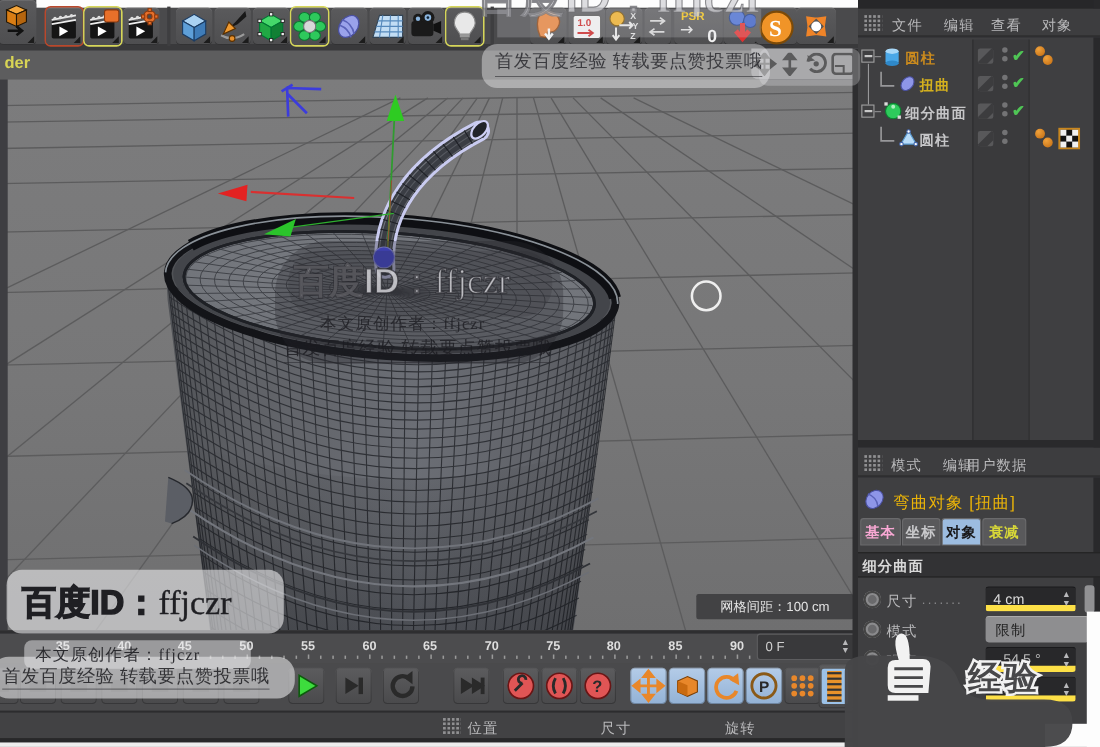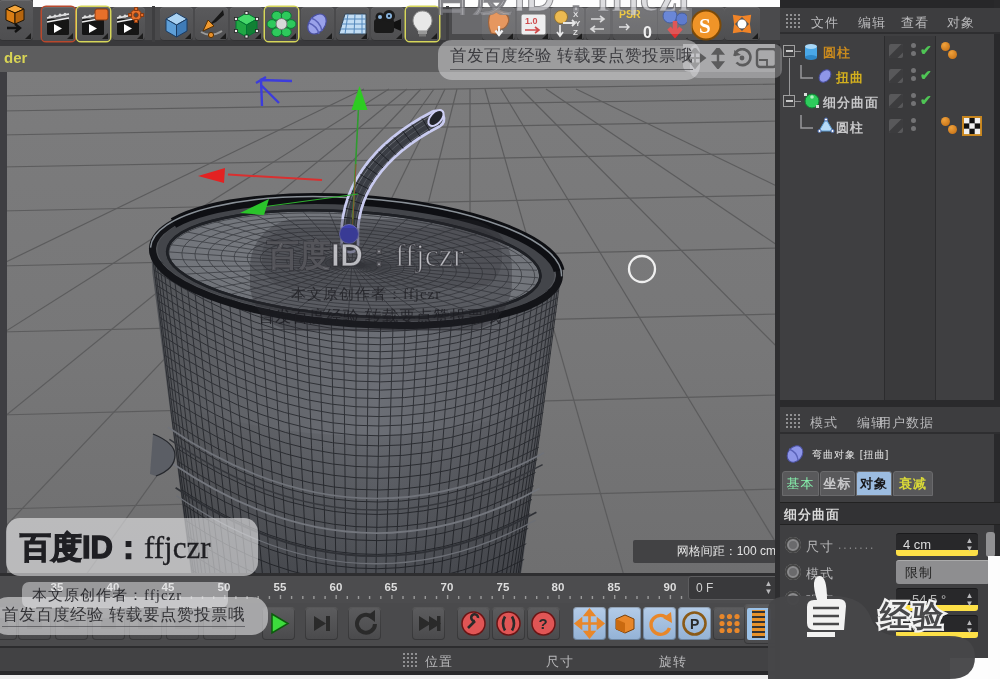--- a/index.html
+++ b/index.html
@@ -496,21 +496,21 @@
       <polygon points="359.5,14 351.5,38 367.5,38" fill="#2ecb22"></polygon>
       <line x1="322" y1="108" x2="228" y2="102.5" stroke="#d93030" stroke-width="2"></line>
       <polygon points="198,104 225,96 224,111" fill="#e32222"></polygon>
       <line x1="262" y1="135" x2="358" y2="122" stroke="#2faf2f" stroke-width="1.2"></line>
       <polygon points="240,141 269,127 264,143" fill="#2bc42b"></polygon>
       <path d="M262,34 L261,8 L292,9 M261,13 L279,31 M256,11 L266,5" stroke="#3c3cdc" stroke-width="2.4" fill="none"></path>
       <circle cx="349" cy="162" r="9.5" fill="#4a4cf0" stroke="#8d90f0" stroke-width="1"></circle>
       <circle cx="642" cy="197" r="13" fill="none" stroke="#efefef" stroke-width="2.3"></circle>
       <rect x="0" y="0" width="7" height="501" fill="#3e3e42"></rect>
     </svg>
-<div class="abs" style="left:633px;top:540px;width:143px;height:23px;background:rgba(62,62,64,.92);border-radius:2px;color:#e4e4e4;font-size:12px;line-height:23px;text-align:right">网格间距：100 cm</div>
+<div class="abs" style="left:633px;top:540px;width:143px;height:23px;background:rgba(62,62,64,.92);border-radius:2px;color:#e4e4e4;font-size:12px;line-height:23px;text-align:center">网格间距：100 cm</div>
 <div class="abs" style="left:0;top:573px;width:780px;height:30px;background:#4c4c4e;border-top:3px solid #2e2e30"></div>
 <svg class="abs" style="left:0;top:575px" width="780" height="28">
       <text x="57" y="16" font-size="11.5" font-weight="bold" fill="#dedede" text-anchor="middle" font-family="Liberation Sans">35</text>
       <text x="113" y="16" font-size="11.5" font-weight="bold" fill="#dedede" text-anchor="middle" font-family="Liberation Sans">40</text>
       <text x="168" y="16" font-size="11.5" font-weight="bold" fill="#dedede" text-anchor="middle" font-family="Liberation Sans">45</text>
       <text x="224" y="16" font-size="11.5" font-weight="bold" fill="#dedede" text-anchor="middle" font-family="Liberation Sans">50</text>
       <text x="280" y="16" font-size="11.5" font-weight="bold" fill="#dedede" text-anchor="middle" font-family="Liberation Sans">55</text>
       <text x="336" y="16" font-size="11.5" font-weight="bold" fill="#dedede" text-anchor="middle" font-family="Liberation Sans">60</text>
       <text x="391" y="16" font-size="11.5" font-weight="bold" fill="#dedede" text-anchor="middle" font-family="Liberation Sans">65</text>
       <text x="447" y="16" font-size="11.5" font-weight="bold" fill="#dedede" text-anchor="middle" font-family="Liberation Sans">70</text>
@@ -808,22 +808,22 @@
 <div class="abs" style="left:780px;top:400px;width:220px;height:7px;background:#2a2a2c"></div>
 <div class="abs" style="left:780px;top:407px;width:220px;height:27px;background:#3d3d3f;border-bottom:2px solid #2e2e30"></div>
 <div class="abs grid-ic" style="left:785px;top:413px"></div>
 <div class="abs menu" style="left:810px;top:414px">模式</div>
 <div class="abs menu" style="left:857px;top:414px">编辑</div>
 <div class="abs menu" style="left:878px;top:414px">用户数据</div>
 <div class="abs" style="left:784px;top:444px"><svg width="22" height="20">
         <ellipse cx="11" cy="10" rx="7" ry="9" transform="rotate(40 11 10)" fill="#8e96e8" stroke="#4a50a0"></ellipse>
         <path d="M5,5 q8,3 9,11" stroke="#5a62b8" stroke-width="1.4" fill="none"></path>
       </svg></div>
-<div class="abs" style="left:812px;top:448px;color:#e5e5e5;font-size:10px;letter-spacing:1px">弯曲对象 [扭曲]</div>
-<div class="abs" style="left:782px;top:471px;width:37px;height:25px;background:#59595b;border:1px solid #6a6a6c;border-radius:3px 3px 0 0;color:#86efac;font-size:13px;font-weight:normal;text-align:center;line-height:24px;letter-spacing:1px">基本</div>
+<div class="abs" style="left:812px;top:448px;color:#eab308;font-size:15px;letter-spacing:1px">弯曲对象 [扭曲]</div>
+<div class="abs" style="left:782px;top:471px;width:37px;height:25px;background:#59595b;border:1px solid #6a6a6c;border-radius:3px 3px 0 0;color:#f9a8d4;font-size:13px;font-weight:bold;text-align:center;line-height:24px;letter-spacing:1px">基本</div>
 <div class="abs" style="left:820px;top:471px;width:35px;height:25px;background:#59595b;border:1px solid #6a6a6c;border-radius:3px 3px 0 0;color:#c8c8ca;font-size:13px;font-weight:bold;text-align:center;line-height:24px;letter-spacing:1px">坐标</div>
 <div class="abs" style="left:856px;top:471px;width:36px;height:25px;background:#9cbce0;border:1px solid #6a6a6c;border-radius:3px 3px 0 0;color:#18181a;font-size:13px;font-weight:bold;text-align:center;line-height:24px;letter-spacing:1px">对象</div>
 <div class="abs" style="left:893px;top:471px;width:40px;height:25px;background:#59595b;border:1px solid #6a6a6c;border-radius:3px 3px 0 0;color:#d8d838;font-size:13px;font-weight:bold;text-align:center;line-height:24px;letter-spacing:1px">衰减</div>
 <div class="abs" style="left:780px;top:502px;width:220px;height:23px;background:#323234;border-top:1px solid #222;border-bottom:1px solid #222"></div>
 <div class="abs" style="left:784px;top:506px;color:#d8d8d8;font-size:13px;font-weight:bold;letter-spacing:1px">细分曲面</div>
 <div class="abs" style="left:785px;top:537px;width:16px;height:16px;border-radius:50%;background:#6a6a6c;box-shadow:inset 0 0 0 2px #444,inset 0 0 0 4px #8a8a8c"></div>
 <div class="abs menu" style="left:806px;top:538px">尺寸</div>
 <div class="abs" style="left:838px;top:538px;color:#88888a;font-size:12px;letter-spacing:2px">.......</div>
 <div class="inpt" style="left:896px;top:533px;width:82px;height:23px;line-height:22px;padding-left:7px">4 cm<span class="spin">▲<br>▼</span></div>
 <div class="abs" style="left:986px;top:532px;width:9px;height:25px;background:#919193;border-radius:3px"></div>

